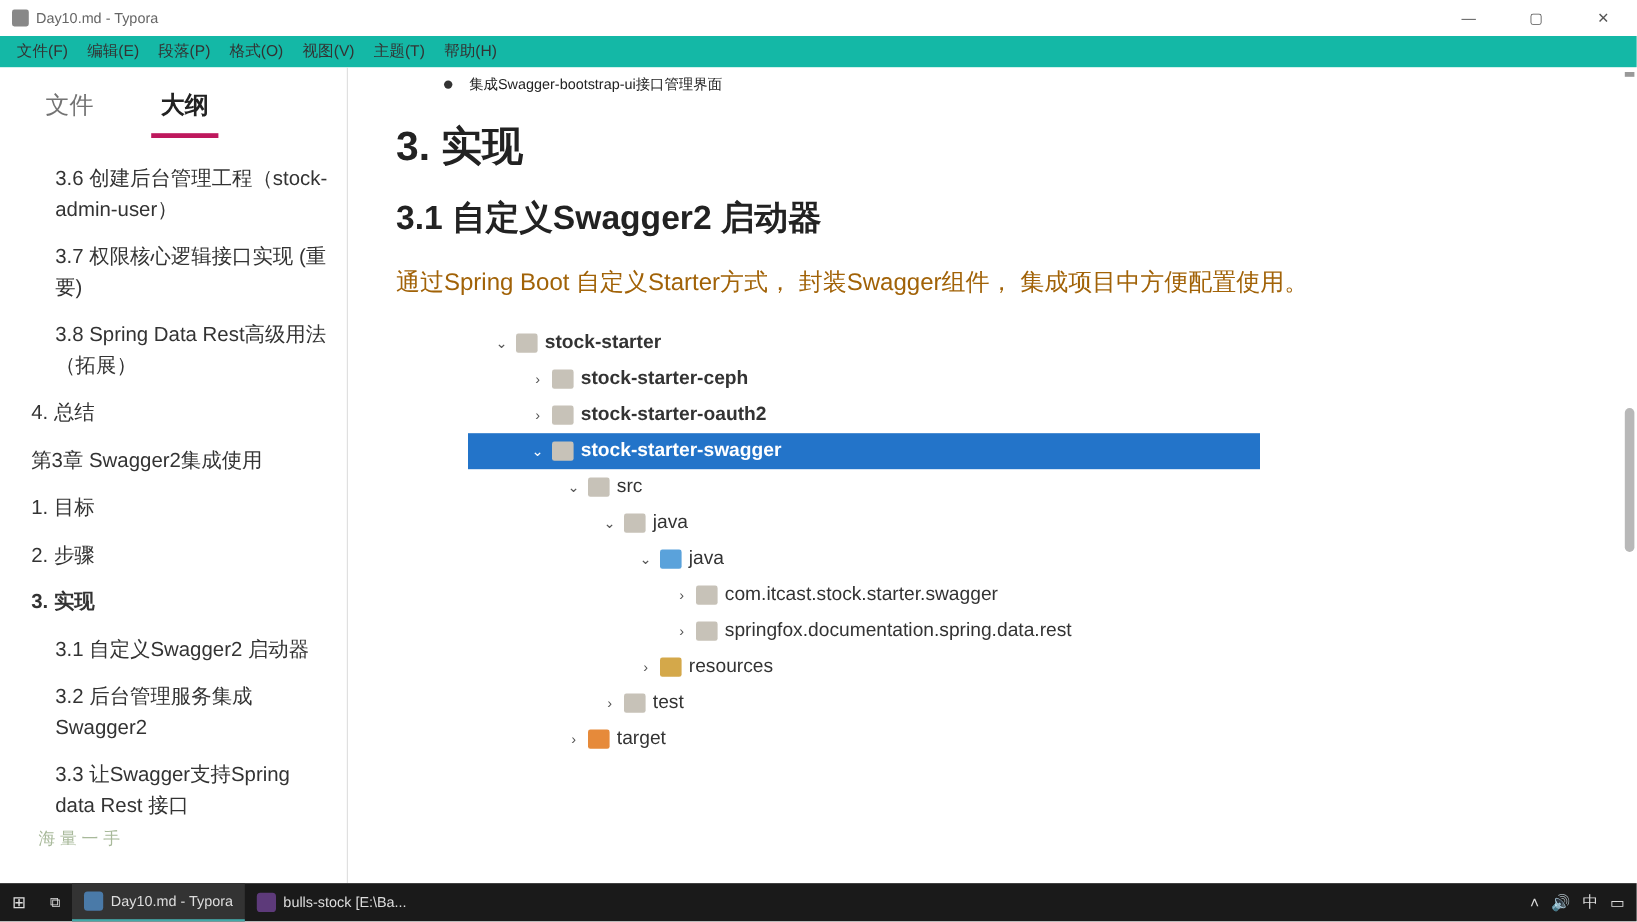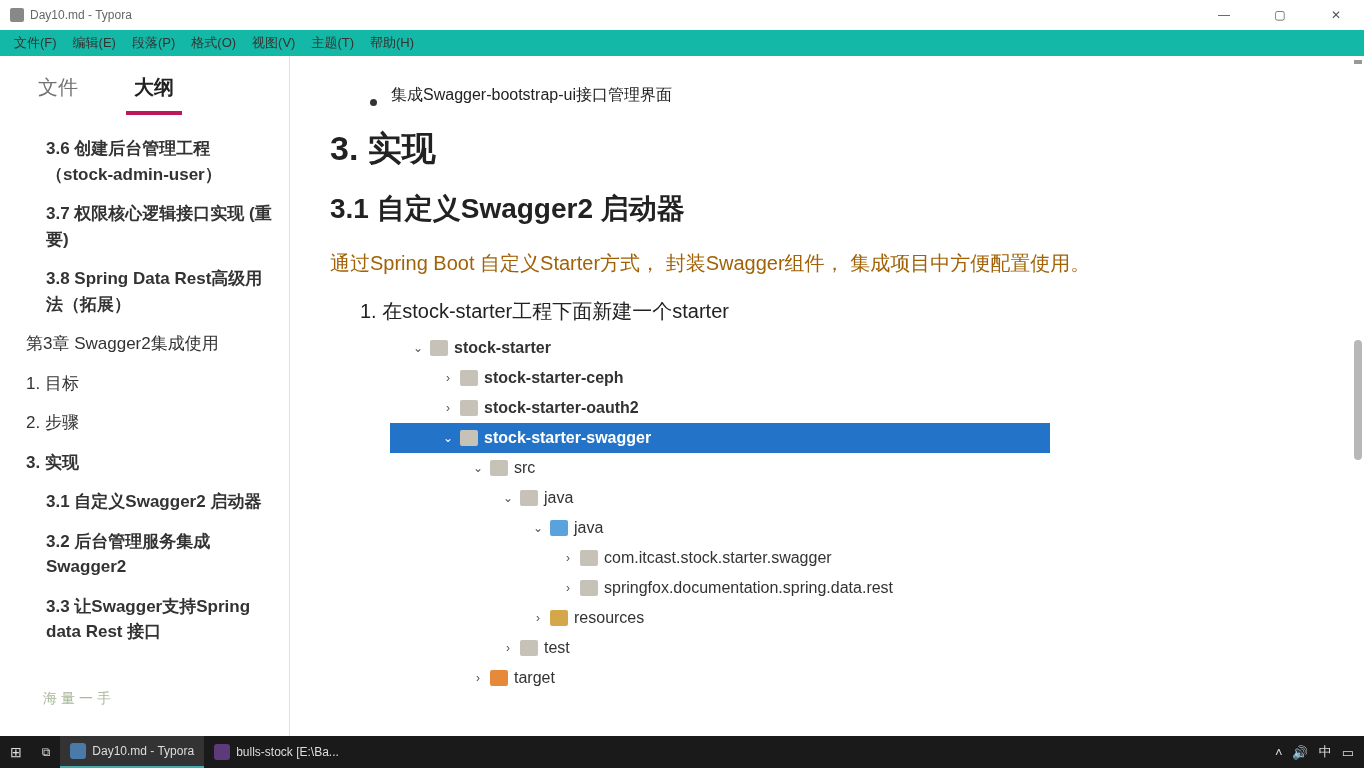--- a/index.html
+++ b/index.html
@@ -16,27 +16,27 @@
 
 .app-body { display: flex; height: 680px; }
 
 .sidebar { width: 290px; border-right: 1px solid #e0e0e0; display: flex; flex-direction: column; padding-top: 12px; overflow: hidden; }
 .sidebar-tabs { display: flex; padding: 0 30px; gap: 40px; border-bottom: 0; }
 .sidebar-tab { font-size: 20px; padding: 6px 8px 10px; color: #737373; cursor: pointer; }
 .sidebar-tab.active { font-weight: bold; color: #222; border-bottom: 4px solid #be185d; }
 
 .outline { padding: 14px 4px 0 18px; overflow-y: auto; flex: 1; }
 .outline-item { font-size: 17px; color: #333; padding: 7px 8px; cursor: pointer; line-height: 1.5; }
-.outline-item.indent1 { padding-left: 28px; font-weight: bold; }
+.outline-item.indent1 { padding-left: 28px; }
 .outline-item.bold { font-weight: bold; }
 
 .content { flex: 1; padding: 6px 40px 6px 40px; overflow-y: auto; position: relative; }
 .scroll-ind { position: absolute; right: 2px; top: 4px; width: 8px; height: 4px; background: #999; }
 
-.bullet-line { font-size: 16px; color: #222; margin: 23px 0 14px 40px; display: flex; align-items: flex-end; }
+.bullet-line { font-size: 12px; color: #222; margin: 0 0 14px 40px; display: flex; align-items: center; }
 .bullet-dot { display: inline-block; width: 7px; height: 7px; background: #333; border-radius: 50%; margin-right: 14px; }
 
 h1.sec { font-size: 34px; font-weight: 900; margin: 20px 0 18px 0; color: #222; }
 h2.sec { font-size: 28px; font-weight: 900; margin: 16px 0 18px 0; color: #222; }
 p.body-text { font-size: 20px; color: #a16207; margin: 12px 0 18px; line-height: 1.7; }
 .ol-line { font-size: 20px; color: #222; margin: 8px 0 8px 30px; }
 
 .ide-panel { margin: 6px 0 0 60px; width: 660px; border: 0; background: #fff; }
 .tree-row { display: flex; align-items: center; height: 30px; font-size: 16px; color: #333; }
 .tree-row.sel { background: #2374c9; color: #fff; }
@@ -48,21 +48,21 @@
 .folder-gray { background: #c7c2b8; border-radius: 2px; }
 .folder-orange { background: #e68a3a; border-radius: 2px; }
 .tree-row strong { font-weight: bold; }
 
 .statusbar { height: 32px; border-top: 1px solid #e0e0e0; display: flex; align-items: center; padding: 0 16px; font-size: 13px; color: #666; }
 .statusbar .left-icons { display: flex; gap: 14px; align-items: center; }
 .statusbar .nav-arrow { font-size: 14px; cursor: pointer; }
 .statusbar .code-icon { font-family: monospace; font-size: 13px; }
 .statusbar .spacer { flex: 1; }
 
-.watermark { position: absolute; left: 43px; bottom: 60px; color: #a8b99a; font-size: 14px; z-index: 5; pointer-events: none; letter-spacing: 4px; }
+.watermark { position: absolute; left: 32px; bottom: 60px; color: #a8b99a; font-size: 14px; z-index: 5; pointer-events: none; letter-spacing: 4px; }
 
 .taskbar { position: absolute; bottom: 0; left: 0; right: 0; height: 32px; background: #1a1a1a; display: flex; align-items: center; color: #ddd; font-size: 12px; }
 .taskbar .tb-item { padding: 0 10px; height: 32px; display: flex; align-items: center; cursor: pointer; gap: 6px; }
 .taskbar .tb-item.active { background: #333; border-bottom: 2px solid #4aa; }
 .taskbar .tb-icon { width: 16px; height: 16px; display: inline-block; }
 .taskbar .tb-right { margin-left: auto; display: flex; align-items: center; gap: 10px; padding-right: 10px; }
 .taskbar .sysicon { font-size: 13px; }
 .right-scroll { position:absolute; right:2px; top:340px; width:8px; height:120px; background:#b8b8b8; border-radius:4px; }
 </style>
 </head>
@@ -91,40 +91,40 @@
 <div class="app-body">
   <div class="sidebar">
     <div class="sidebar-tabs">
       <div class="sidebar-tab">文件</div>
       <div class="sidebar-tab active">大纲</div>
     </div>
     <div class="outline" id="outline">
         <div class="outline-item indent1">3.6 创建后台管理工程（stock-admin-user）</div>
         <div class="outline-item indent1">3.7 权限核心逻辑接口实现 (重要)</div>
         <div class="outline-item indent1">3.8 Spring Data Rest高级用法（拓展）</div>
+        <div class="outline-item">4. 总结</div>
         <div class="outline-item">第3章 Swagger2集成使用</div>
         <div class="outline-item">1. 目标</div>
         <div class="outline-item">2. 步骤</div>
         <div class="outline-item bold">3. 实现</div>
         <div class="outline-item indent1">3.1 自定义Swagger2 启动器</div>
         <div class="outline-item indent1">3.2 后台管理服务集成Swagger2</div>
         <div class="outline-item indent1">3.3 让Swagger支持Spring data Rest 接口</div>
       </div>
   </div>
 
   <div class="content">
     <div class="scroll-ind"></div>
     <div class="bullet-line">
       <span class="bullet-dot"></span>
       <span>集成Swagger-bootstrap-ui接口管理界面</span>
     </div>
     <h1 class="sec">3. 实现</h1>
     <h2 class="sec">3.1 自定义Swagger2 启动器</h2>
     <p class="body-text">通过Spring  Boot 自定义Starter方式， 封装Swagger组件， 集成项目中方便配置使用。</p>
-    <div class="ol-line">1. 在stock-starter工程下面新建一个starter</div>
 
     <div class="ide-panel" id="tree">
         <div class="tree-row" style="padding-left: 20px;">
           <span class="tree-arrow">⌄</span>
           <span class="tree-icon folder-gray"></span>
           <strong>stock-starter</strong>
         </div>
         <div class="tree-row" style="padding-left: 50px;">
           <span class="tree-arrow">›</span>
           <span class="tree-icon folder-gray"></span>

